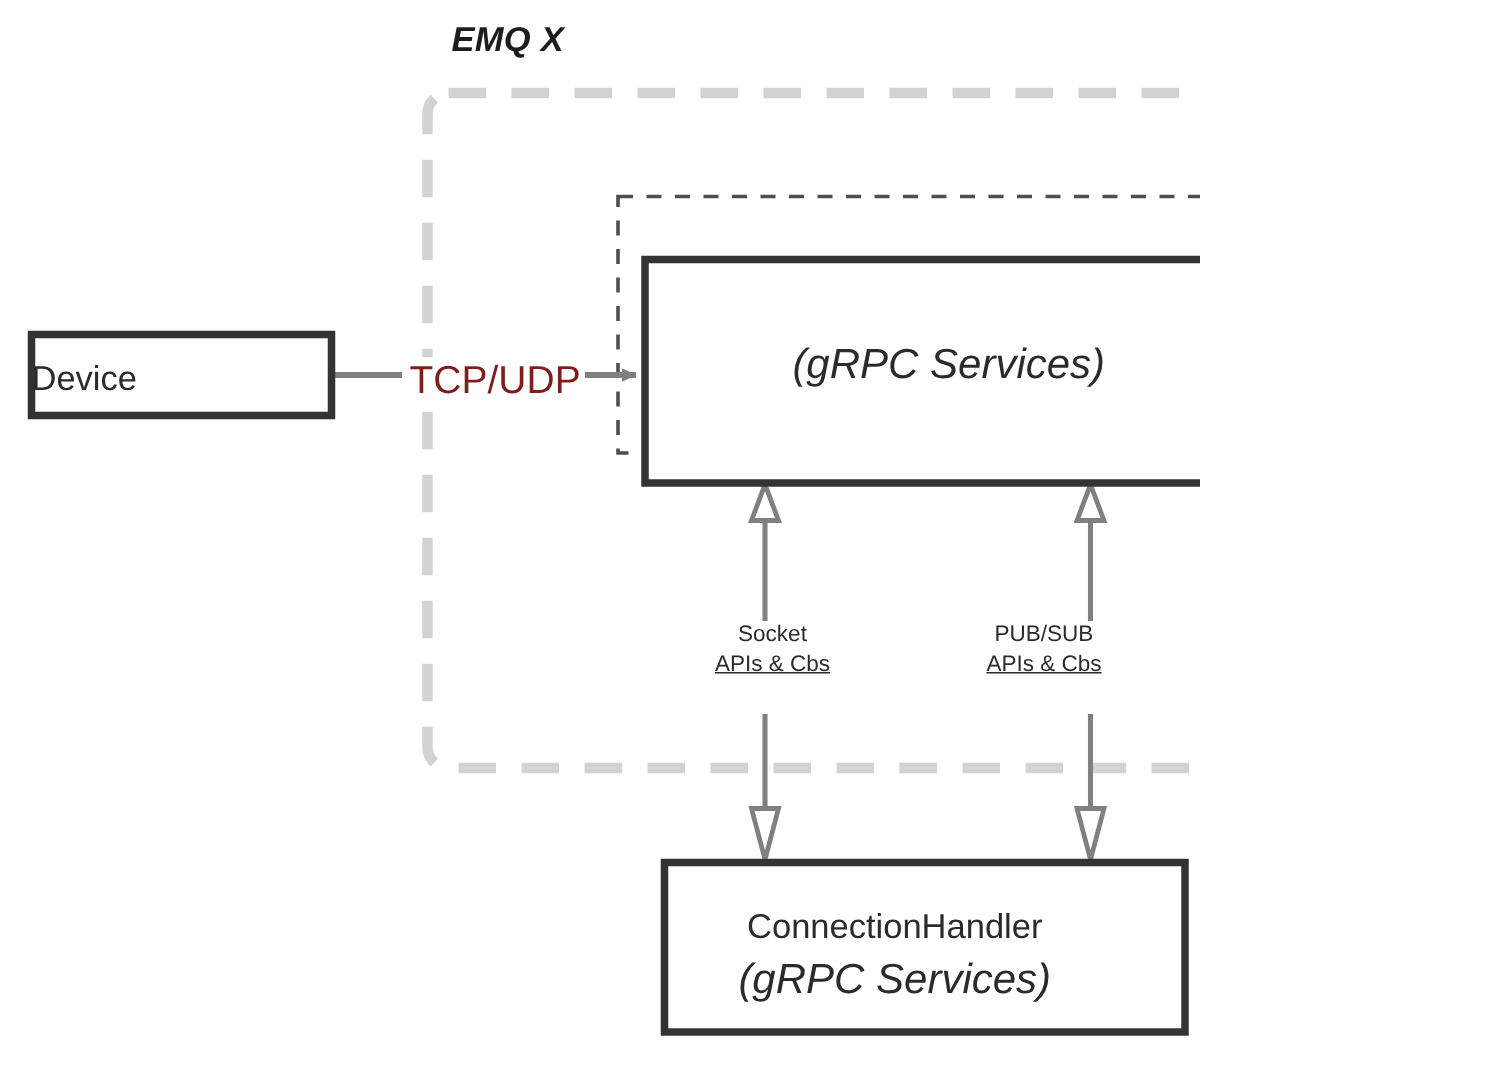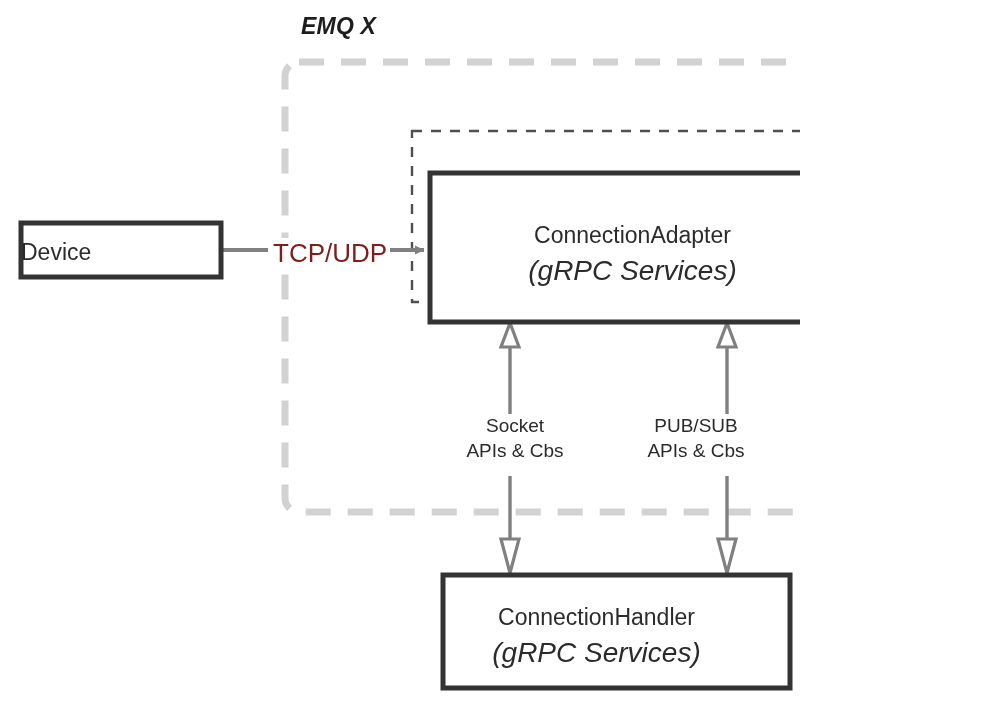--- a/index.html
+++ b/index.html
@@ -53,26 +53,26 @@
   }
   .node-box-label .sub {
     display: block;
     font-style: italic;
     font-size: 28px;
     margin-top: 5px;
   }
 
   .edge-label {
     text-align: center;
-    font-size: 19px;
+    font-size: 15px;
     color: #2b2b2b;
     background: #ffffff;
     padding: 0 5px;
   }
-  .edge-label .l2 { display: block; margin-top: 2px; }
+  .edge-label .l2 { display: block; margin-top: 2px; text-decoration: underline; }
 
   .device-label {
     font-size: 23px;
     color: #2b2b2b;
     text-align: left;
   }
 
   .inline-edge-label {
     font-size: 26px;
     color: #7f1d1d;
@@ -120,21 +120,20 @@
   </svg>
 
   <div class="txt group-caption" style="left:301px; top:12px;">EMQ X</div>
 
 
   <div class="txt device-label" style="left:21px; top:238px; width:200px;">Device</div>
 
   <div class="txt inline-edge-label" style="left:270px; top:238px;">TCP/UDP</div>
 
   <div class="txt node-box-label" style="left:430px; top:221px; width:405px;">
-    <span>ConnectionAdapter</span>
     <span class="sub">(gRPC Services)</span>
   </div>
 
   <div class="txt edge-label" style="left:435px; top:414px; width:150px;">
     <span>Socket</span>
     <span class="l2">APIs &amp; Cbs</span>
   </div>
 
   <div class="txt edge-label" style="left:616px; top:414px; width:150px;">
     <span>PUB/SUB</span>

